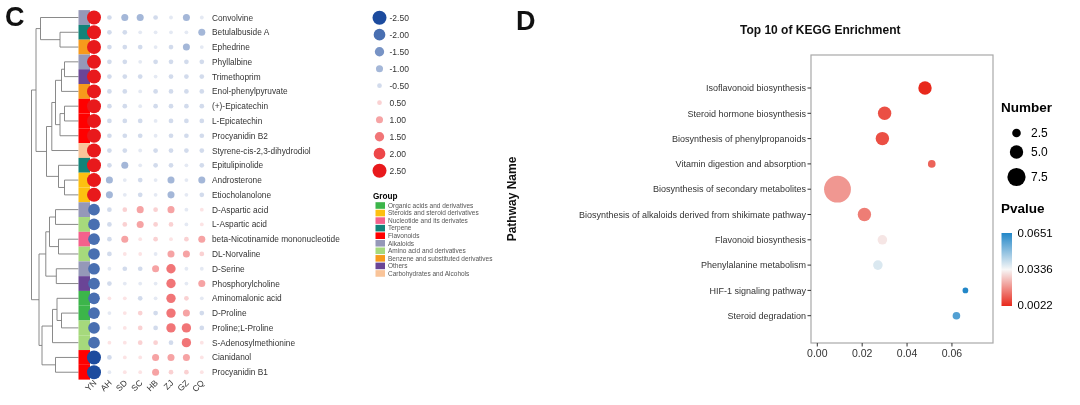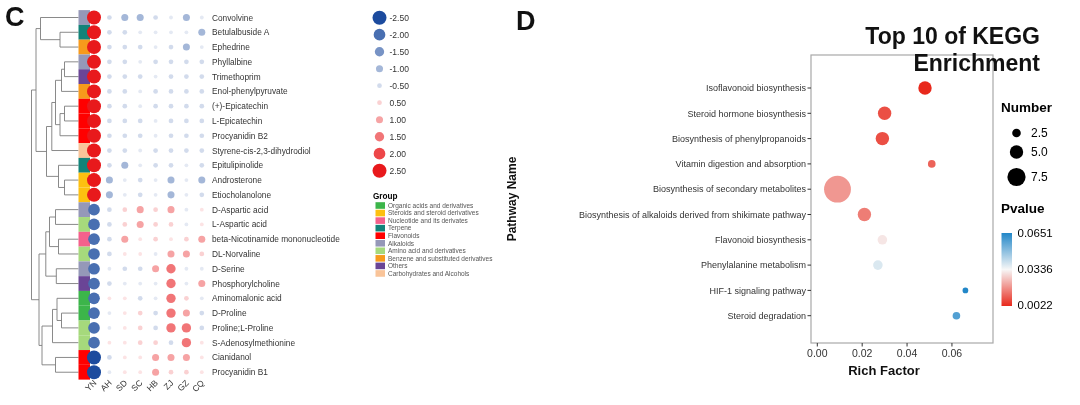--- a/index.html
+++ b/index.html
@@ -2,22 +2,22 @@
 <html><head>
 <meta charset="utf-8">
 <style>
   html,body{margin:0;padding:0;background:#ffffff;}
   .fig{position:relative;width:1080px;height:405px;background:#fff;overflow:hidden;
        font-family:"Liberation Sans",sans-serif;}
   .fig svg{position:absolute;left:0;top:0;}
   .panel-letter{position:absolute;font-size:27px;font-weight:bold;color:#111;}
   .panel-letter.c{left:5px;top:2px;}
   .panel-letter.d{left:516px;top:6px;}
-  .d-title{position:absolute;left:740px;top:23px;width:300px;text-align:right;
-           font-size:23px;font-weight:bold;color:#111;}
+  .d-title{position:absolute;left:740px;top:23px;width:300px;text-align:left;
+           font-size:12px;font-weight:bold;color:#111;}
   .d-xlab{position:absolute;left:814px;top:363px;width:140px;text-align:center;
           font-size:13px;font-weight:bold;color:#111;}
   .d-ylab{position:absolute;left:463px;top:191px;width:100px;height:16px;text-align:center;
           font-size:12px;font-weight:bold;color:#111;transform:rotate(-90deg);}
 </style>
 </head>
 <body>
 
 <div class="fig">
   <svg id="plot" width="1080" height="405" viewBox="0 0 1080 405">
@@ -413,15 +413,14 @@
         <linearGradient id="pv" x1="0" y1="0" x2="0" y2="1">
           <stop offset="0%" stop-color="#2287C8"></stop>
           <stop offset="50%" stop-color="#F7F7F7"></stop>
           <stop offset="100%" stop-color="#E8291C"></stop>
         </linearGradient>
       </defs>
     </svg>
   <div class="panel-letter c">C</div>
   <div class="panel-letter d">D</div>
   <div class="d-title">Top 10 of KEGG Enrichment</div>
-  <div class="d-xlab">Rich Factor</div>
   <div class="d-ylab">Pathway Name</div>
 </div>
 
 </body></html>

